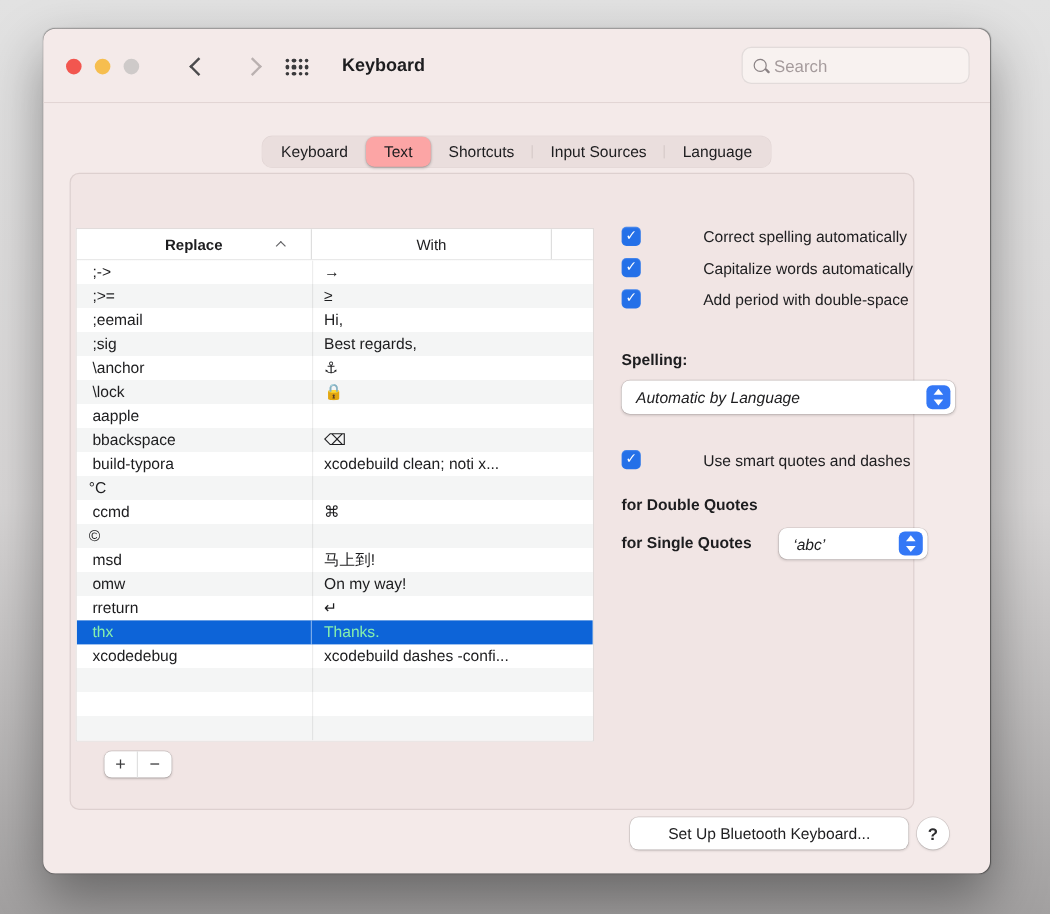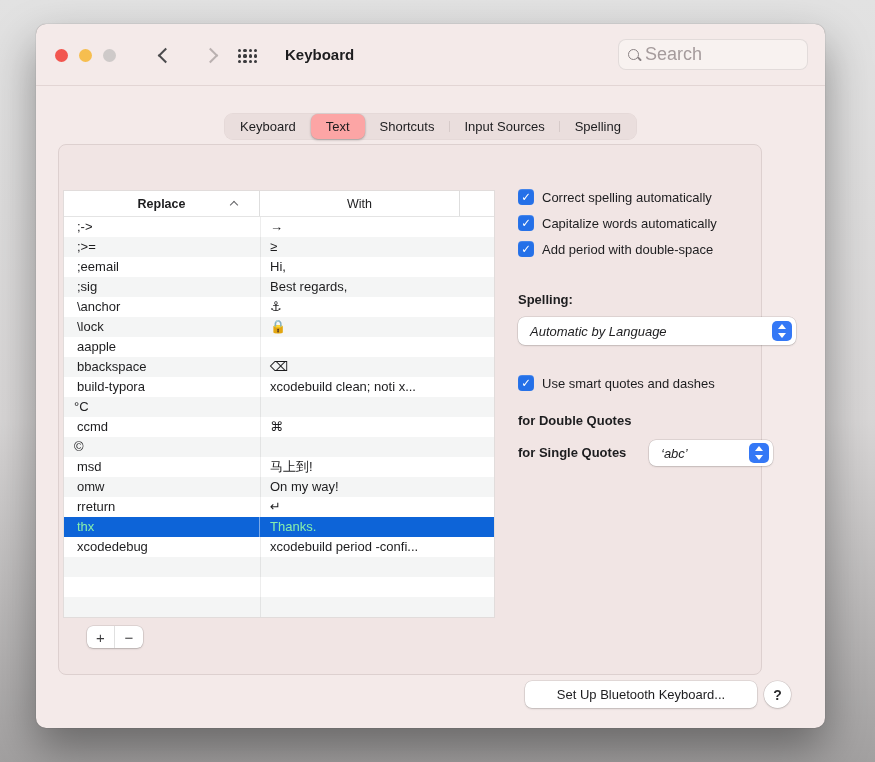--- a/index.html
+++ b/index.html
@@ -28,21 +28,21 @@
   .chev{position:absolute;top:26px;width:11px;height:11px;}
   .chev.back{left:124px;border-left:2.5px solid #4b4b4d;border-bottom:2.5px solid #4b4b4d;transform:rotate(45deg);}
   .chev.fwd{left:169px;border-right:2.5px solid #bab1b0;border-top:2.5px solid #bab1b0;transform:rotate(45deg);}
   .grid-icon{position:absolute;left:202px;top:25px;display:grid;grid-template-columns:repeat(4,3.2px);grid-auto-rows:3.2px;gap:2.2px;}
   .grid-icon i{background:#3a3a3c;border-radius:50%;}
   .win-title{position:absolute;left:249px;top:22px;font-size:15px;font-weight:700;color:var(--text);}
   .search{position:absolute;right:17px;top:15px;width:190px;height:31px;border:1px solid rgba(0,0,0,.09);
     background:rgba(252,247,246,.55);border-radius:8px;display:flex;align-items:center;padding:0 9px;gap:6px;}
   .mag{position:relative;width:11px;height:11px;border:1.6px solid #8a8284;border-radius:50%;flex:none;}
   .mag::after{content:'';position:absolute;width:5px;height:1.8px;background:#8a8284;transform:rotate(45deg);right:-4px;bottom:-1px;border-radius:1px;}
-  .search input{border:none;outline:none;background:transparent;font-size:18px;width:100%;color:#4a4446;}
+  .search input{border:none;outline:none;background:transparent;font-size:14px;width:100%;color:#4a4446;}
   .search input::placeholder{color:#a59b9c;}
 
   
   .tabbar{position:absolute;left:0;right:0;top:89px;display:flex;justify-content:center;}
   .segmented{display:flex;background:#eadedd;border-radius:9px;padding:1px;box-shadow:inset 0 0 0 0.5px rgba(0,0,0,.04);}
   .segment{position:relative;padding:5px 15px;font-size:13px;color:var(--text);border-radius:7px;white-space:nowrap;}
   .segment.selected{background:#fca5a5;box-shadow:0 0 0 0.5px rgba(0,0,0,.06),0 1px 2.5px rgba(0,0,0,.28);}
   .segment:not(.selected)+.segment:not(.selected)::before{content:'';position:absolute;left:-0.5px;top:7px;bottom:7px;width:1px;background:#d6cac9;}
 
   
@@ -71,21 +71,21 @@
   .ar-btn{width:28px;display:flex;align-items:center;justify-content:center;font-size:15px;color:#3c3c3e;}
   .ar-btn:first-child{border-right:1px solid #e0e0e0;}
 
   
   .cb-group{position:absolute;left:459px;top:43px;display:flex;flex-direction:column;gap:8px;}
   .cbrow{display:flex;align-items:center;gap:8px;height:18px;}
   .checkbox{width:16px;height:16px;border-radius:4px;background:var(--checkbox-blue);position:relative;flex:none;
     box-shadow:inset 0 0.5px 1px rgba(255,255,255,.3);}
   .checkbox::after{content:'✓';position:absolute;left:0;top:0;width:16px;height:16px;line-height:16px;text-align:center;
     color:#fff;font-size:11.5px;font-weight:700;}
-  .cblabel{font-size:13px;color:var(--text);white-space:nowrap;}
+  .cblabel{font-size:13px;color:var(--text);white-space:nowrap;margin-left:44px;}
   .field-label{position:absolute;left:459px;font-size:13px;color:var(--text);white-space:nowrap;font-weight:bold;}
   .spelling-label{top:147px;}
   .dropdown{position:absolute;background:#fff;border-radius:7px;display:flex;align-items:center;padding-left:12px;
     font-size:13px;color:var(--text);box-shadow:0 0 0 0.5px rgba(0,0,0,.16),0 1px 2px rgba(0,0,0,.12);font-style:italic;}
   .spelling-dd{left:459px;top:172px;width:278px;height:28px;}
   .stepper{position:absolute;right:4px;top:50%;margin-top:-10px;width:20px;height:20px;border-radius:5px;background:var(--stepper-blue);}
   .stepper::before,.stepper::after{content:'';position:absolute;left:5.5px;border-left:4.5px solid transparent;border-right:4.5px solid transparent;}
   .stepper::before{top:3px;border-bottom:5px solid #fff;}
   .stepper::after{bottom:3px;border-top:5px solid #fff;}
   .smart-cb{position:absolute;left:459px;top:229px;}
@@ -140,21 +140,21 @@
     <div class="segmented">
 
         <span class="segment">Keyboard</span>
 
         <span class="segment selected">Text</span>
 
         <span class="segment">Shortcuts</span>
 
         <span class="segment">Input Sources</span>
 
-        <span class="segment">Spelling</span>
+        <span class="segment">Language</span>
       </div>
   </div>
 
   <div class="panel">
 
     <div class="table">
       <div class="thead">
         <span class="th th1">
           <span>Replace</span>
           <span class="sort-caret"></span>
@@ -238,21 +238,21 @@
             <span class="c2">↵</span>
           </div>
 
           <div class="row selected">
             <span class="c1">thx</span>
             <span class="c2">Thanks.</span>
           </div>
 
           <div class="row">
             <span class="c1">xcodedebug</span>
-            <span class="c2">xcodebuild period -confi...</span>
+            <span class="c2">xcodebuild dashes -confi...</span>
           </div>
         </div>
     </div>
 
     <div class="add-remove">
       <span class="ar-btn">+</span>
       <span class="ar-btn">−</span>
     </div>
 
     <div class="cb-group">

